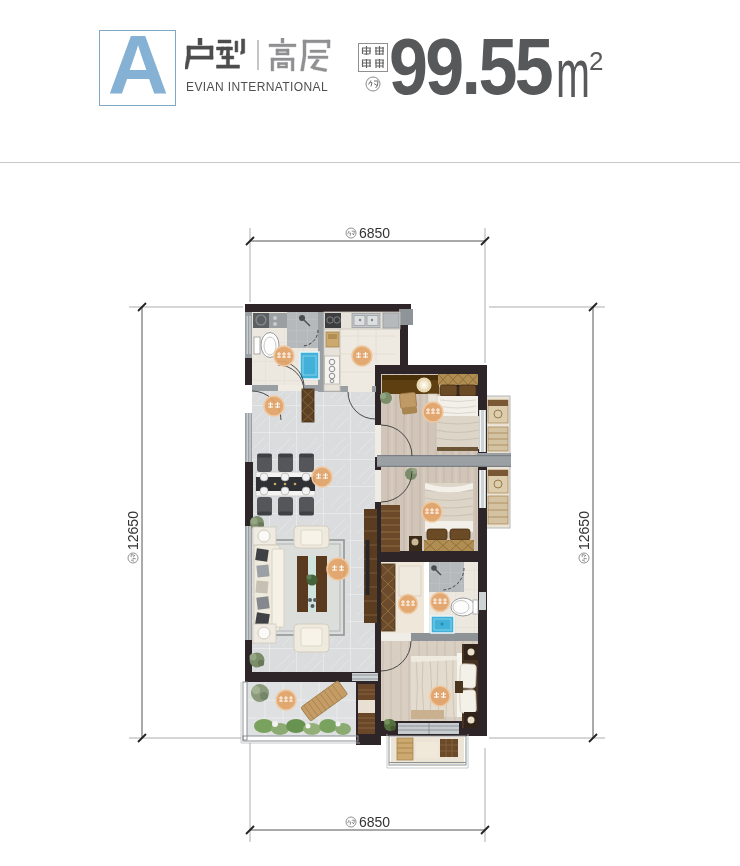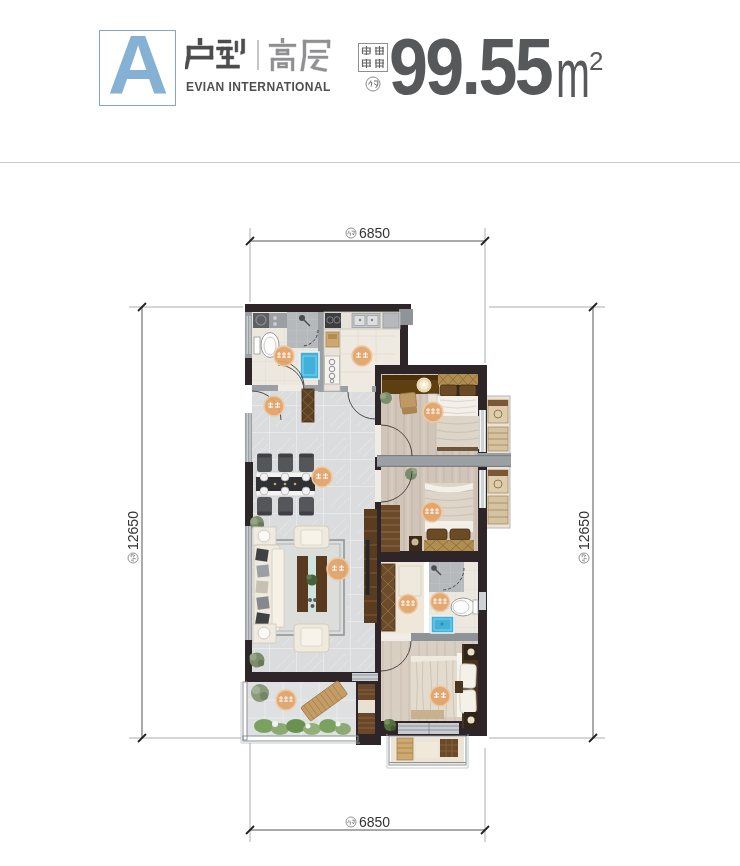--- a/index.html
+++ b/index.html
@@ -46,21 +46,21 @@
     <path d="M142.2 2 h2.8 v8 h-2.8 z"></path>
     <path d="M118 2 h3 v16 h-3 z"></path>
     <path d="M121 18 L118 18 L115.5 33 L118.6 33 Z"></path>
     <path d="M125 12 h16 v2.6 h-16 z"></path>
     <path d="M123 18 h20 v2.6 h-20 z"></path>
     <path d="M131.5 21 l3 1 -6 9 -3.2 -1.2 z"></path>
     <path d="M129 28.5 l13 2.5 -0.8 2.8 -13 -2.6 z"></path>
   </g>
 </svg>
 
-<div class="abs" style="left:186px;top:80px;font-size:12px;font-weight:bold;color:#4f4f51;letter-spacing:0.4px;">EVIAN INTERNATIONAL</div>
+<div class="abs" style="left:186px;top:80px;font-size:12px;font-weight:normal;color:#4f4f51;letter-spacing:0.4px;">EVIAN INTERNATIONAL</div>
 
 <svg class="abs" style="left:358px;top:43px;" width="32" height="50" viewBox="0 0 32 50">
   <rect x="0.5" y="0.5" width="29" height="28" fill="none" stroke="#8f8f8f" stroke-width="1"></rect>
   <g stroke="#636365" stroke-width="1.15" fill="none">
     <path d="M4 5 h9 M4 8 h9 M5.5 11 h6 M4.5 5 v6 M12 5 v6 M8.5 3 v9"></path>
     <path d="M17 5 h9 M17 8 h9 M18 11 h7 M18 4 v8 M25 4 v8 M21.5 3 v9"></path>
     <path d="M4 17 h9 M4 20 h9 M4 23 h9 M4.5 17 v7 M12 17 v7 M8.5 16 v9"></path>
     <path d="M17 17 h9 M17 20 h9 M18 23 h7 M18 17 v8 M25 17 v8 M21.5 16 v9"></path>
   </g>
 

